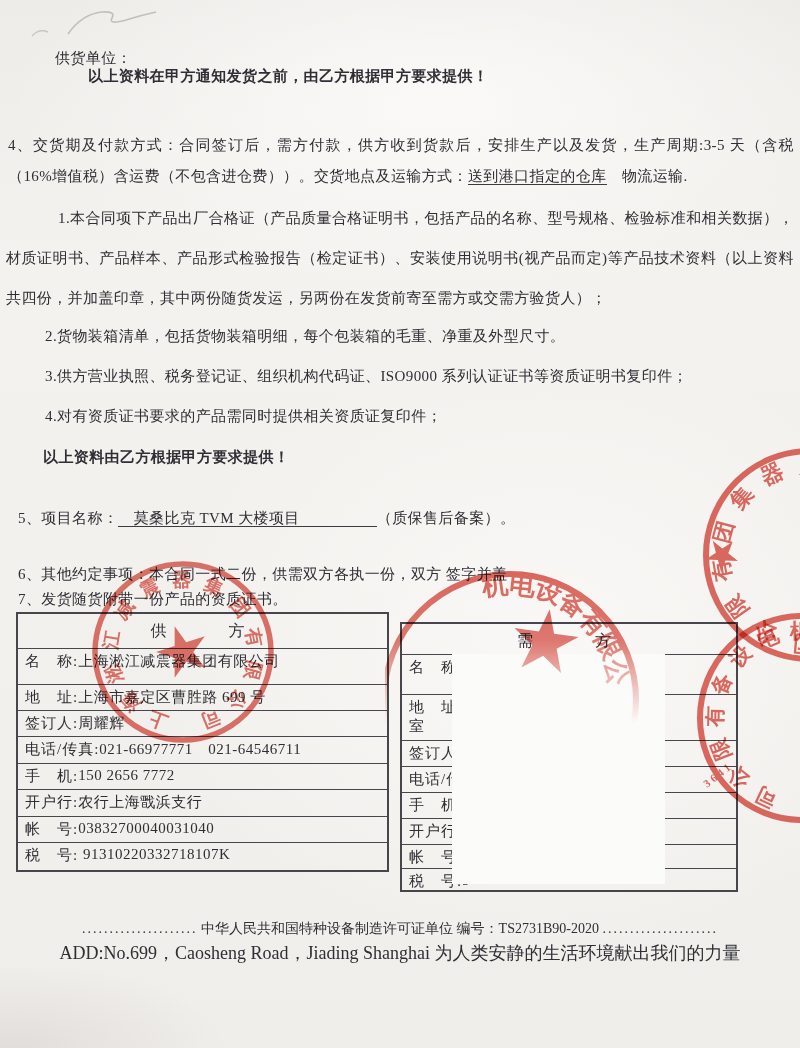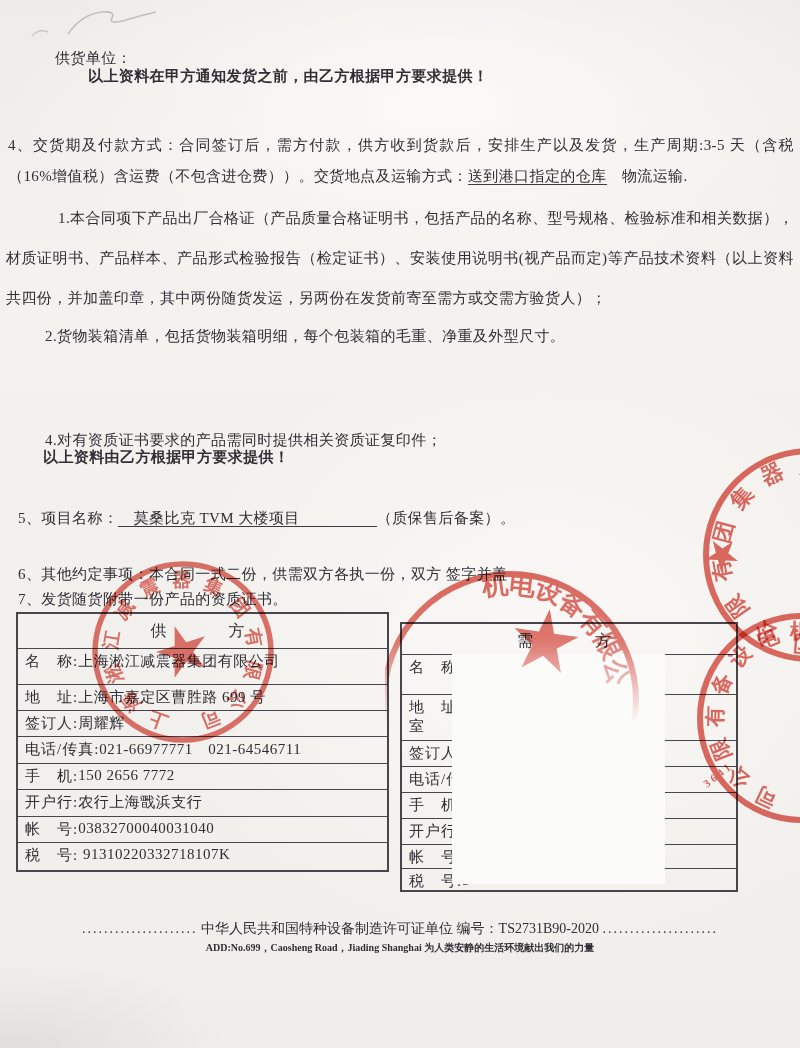--- a/index.html
+++ b/index.html
@@ -43,21 +43,21 @@
   .tb .tr:nth-child(5){height:26px}.tb .tr:nth-child(6){height:26px}
   .tb .tr:nth-child(7){height:26px}.tb .tr:nth-child(8){height:24px}
   .tb .tr:nth-child(9){height:22px}
   .whiteout{position:absolute;left:452px;top:654px;width:213px;height:230px;background:#fbfbfa;z-index:3;}
   
   .stamp{position:absolute;z-index:5;mix-blend-mode:multiply;pointer-events:none;}
   .stamp text{font-family:"Liberation Serif","DejaVu Serif",serif;font-weight:bold;}
   .footer{left:0;width:800px;text-align:center;}
   .dots{letter-spacing:2px;color:#3a3a40;}
   .f1{font-size:14px;}
-  .f2{font-size:10px;font-weight:bold;}
+  .f2{font-size:18px;}
   .f3{font-size:14px;}
 </style>
 </head>
 <body>
 
 <div class="page">
 
   <svg class="abs" style="left:30px;top:2px;z-index:1" width="170" height="45" viewBox="0 0 170 45">
     <path d="M38,32 q14,-20 34,-22 q14,-1 10,6 q-4,7 14,2 q16,-5 30,-8" fill="none" stroke="#c2c0bd" stroke-width="1.6"></path>
     <path d="M2,34 q7,-8 16,-4" fill="none" stroke="#c8c6c3" stroke-width="1.4"></path>
@@ -68,22 +68,23 @@
   <div class="abs t15 bold" style="left:88px;top:67px;">以上资料在甲方通知发货之前，由乙方根据甲方要求提供！</div>
 
   <div class="abs t15 sec4 just" style="left:8px;top:130px;width:786px;">
     <span>4、交货期及付款方式：合同签订后，需方付款，供方收到货款后，安排生产以及发货，生产周期:3-5 天（含税（16%增值税）含运费（不包含进仓费））。交货地点及运输方式：</span><span class="ul">送到港口指定的仓库</span><span>　物流运输.</span>
   </div>
 
   <div class="abs t15 clause1 just" style="left:6px;top:198px;width:788px;">1.本合同项下产品出厂合格证（产品质量合格证明书，包括产品的名称、型号规格、检验标准和相关数据），材质证明书、产品样本、产品形式检验报告（检定证书）、安装使用说明书(视产品而定)等产品技术资料（以上资料共四份，并加盖印章，其中两份随货发运，另两份在发货前寄至需方或交需方验货人）；</div>
 
   <div class="abs t15" style="left:45px;top:327px;">2.货物装箱清单，包括货物装箱明细，每个包装箱的毛重、净重及外型尺寸。</div>
 
-
-  <div class="abs t15" style="left:45px;top:407px;margin-top:24px;">4.对有资质证书要求的产品需同时提供相关资质证复印件；</div>
+  <div class="abs t15" style="left:45px;top:367px;">3.供方营业执照、税务登记证、组织机构代码证、ISO9000 系列认证证书等资质证明书复印件；</div>
+
+  <div class="abs t15" style="left:45px;top:407px;">4.对有资质证书要求的产品需同时提供相关资质证复印件；</div>
 
   <div class="abs t15 bold" style="left:43px;top:448px;">以上资料由乙方根据甲方要求提供！</div>
 
   <div class="abs t15" style="left:18px;top:509px;">
     <span>5、项目名称：</span><span class="ul" style="white-space:pre;">　莫桑比克 TVM 大楼项目　　　　　</span><span>（质保售后备案）。</span>
   </div>
 
 
   <div class="abs t15" style="left:18px;top:565px;">6、其他约定事项：本合同一式二份，供需双方各执一份，双方 签字并盖</div>
 

